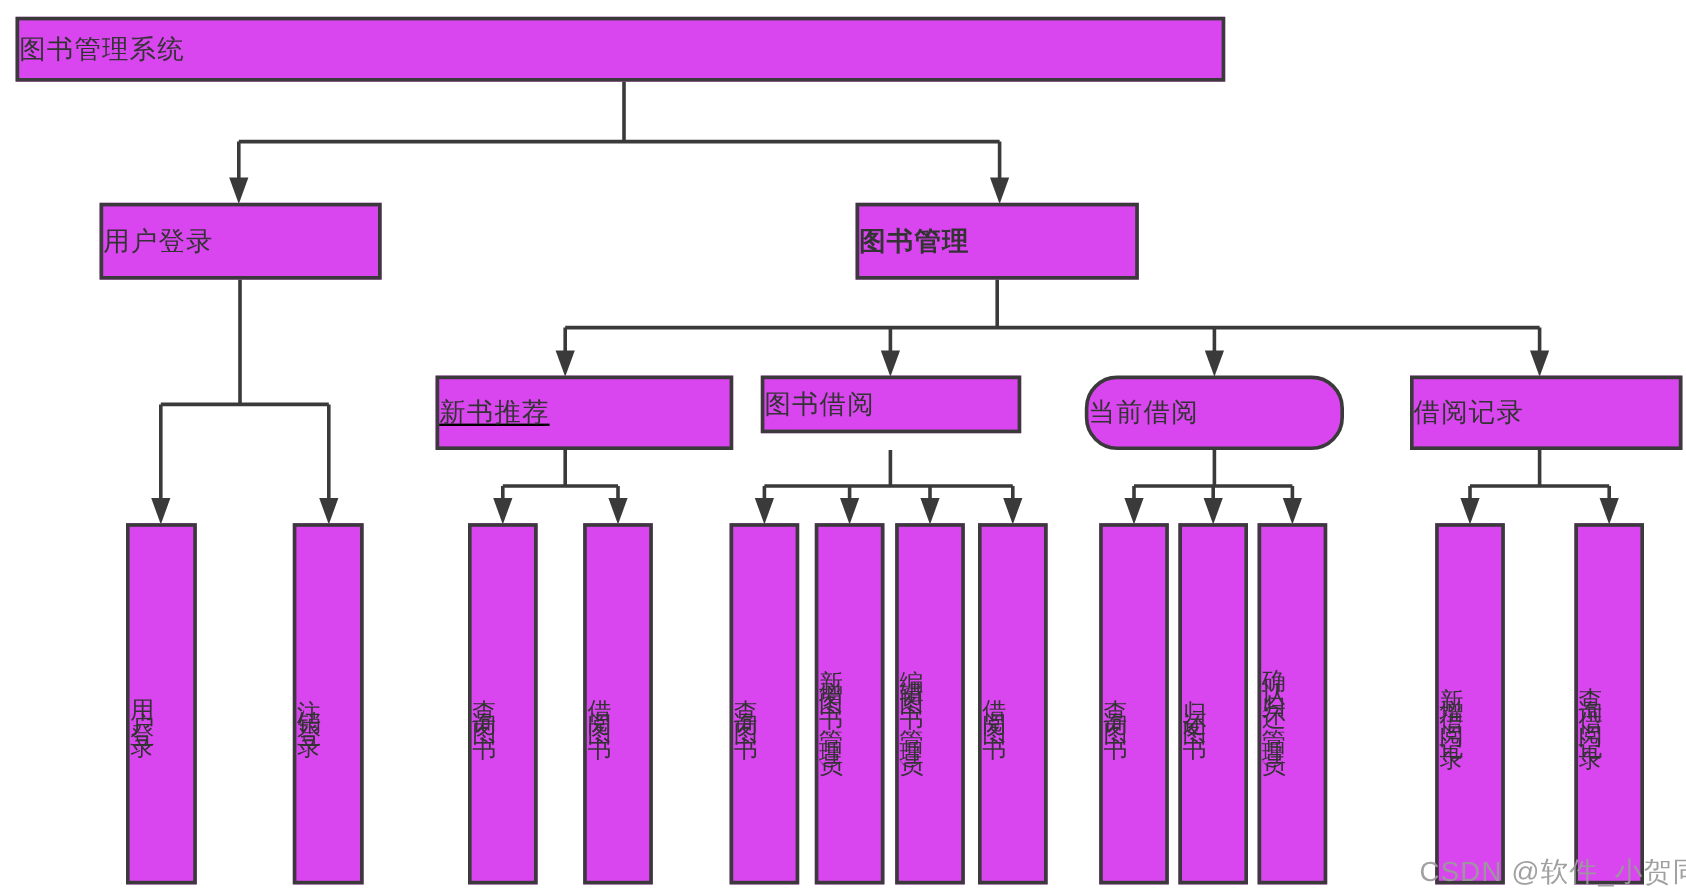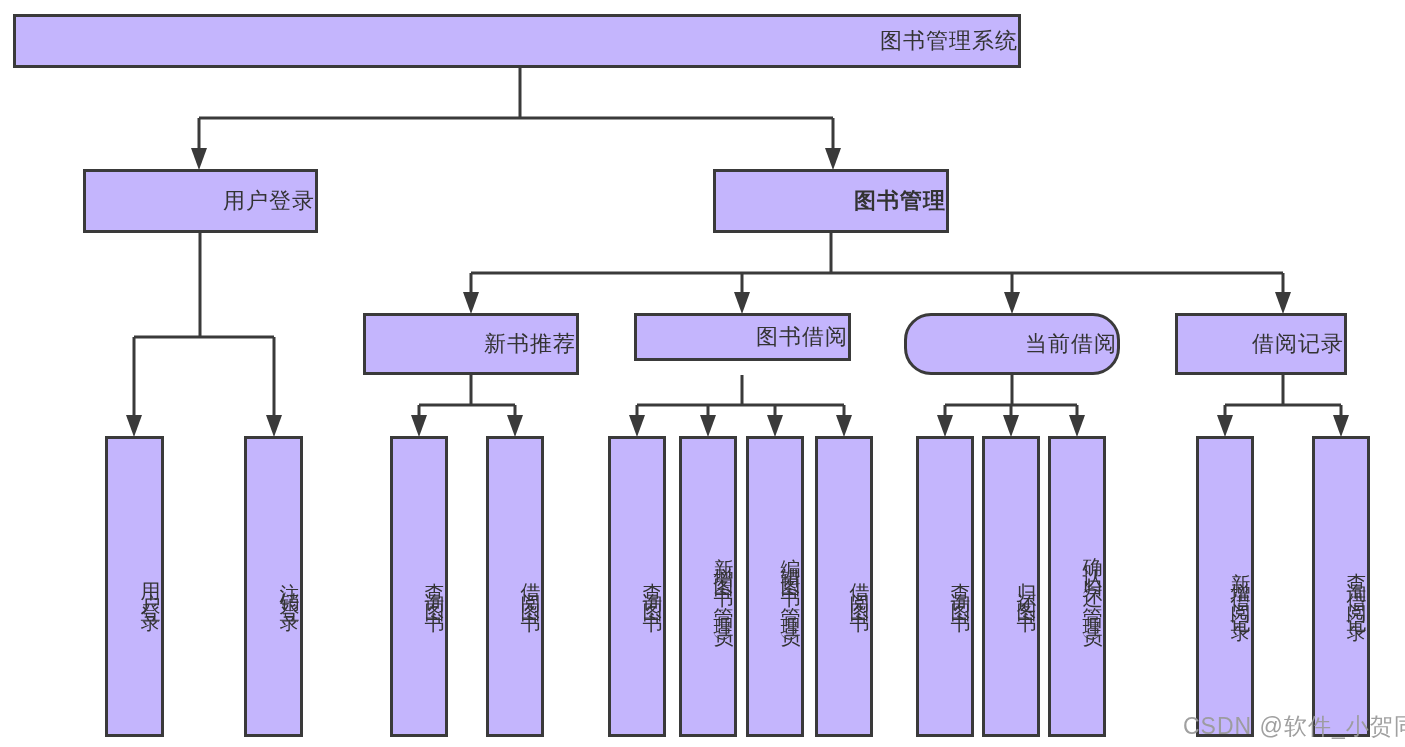--- a/index.html
+++ b/index.html
@@ -13,48 +13,48 @@
     width:1405px;height:747px;
     background:#ffffff;
     overflow:hidden;
     font-family:"Liberation Sans","DejaVu Sans",sans-serif;
   }
   #connectors{position:absolute;left:0;top:0;z-index:1;}
   .box{
     position:absolute;
     box-sizing:border-box;
     border:3px solid var(--line);
-    background:#c4b5fd;
+    background:#d946ef;
     display:flex;
     align-items:center;
-    justify-content:flex-end;
+    justify-content:flex-start;
     z-index:2;
   }
   .hlabel{
     font-size:22px;
     color:var(--text);
     letter-spacing:1px;
     white-space:nowrap;
   }
   .vlabel{
     writing-mode:vertical-rl;
     text-orientation:mixed;
     font-size:20px;
     letter-spacing:10px;
     color:var(--text);
     line-height:1;
   }
   
   .n-root   {left:13px;  top:14px;  width:1008px; height:54px;}
   .n-login2 {left:83px;  top:169px; width:235px;  height:64px;}
   .n-mgmt   {left:713px; top:169px; width:236px;  height:64px;font-weight:bold;}
-  .n-rec    {left:363px; top:313px; width:216px;  height:62px;}
+  .n-rec    {left:363px; top:313px; width:248px;  height:62px;text-decoration:underline;}
   .n-borrow {left:634px; top:313px; width:217px;  height:48px;}
   .n-current{left:904px; top:313px; width:216px;  height:62px;border-radius:27px;}
-  .n-records{left:1175px;top:313px; width:172px;  height:62px;padding-left:44px;}
+  .n-records{left:1175px;top:313px; width:227px;  height:62px;}
   .leaf     {top:436px;  height:301px; width:58px;}
   .n-leaf-login {left:105px;width:59px;}
   .n-leaf-logout{left:244px;width:59px;}
   .n-leaf-nbq{left:390px;}
   .n-leaf-nbb{left:486px;}
   .n-leaf-bbq{left:608px;}
   .n-leaf-bba{left:679px;}
   .n-leaf-bbe{left:746px;}
   .n-leaf-bbb{left:815px;}
   .n-leaf-cbq{left:916px;}

